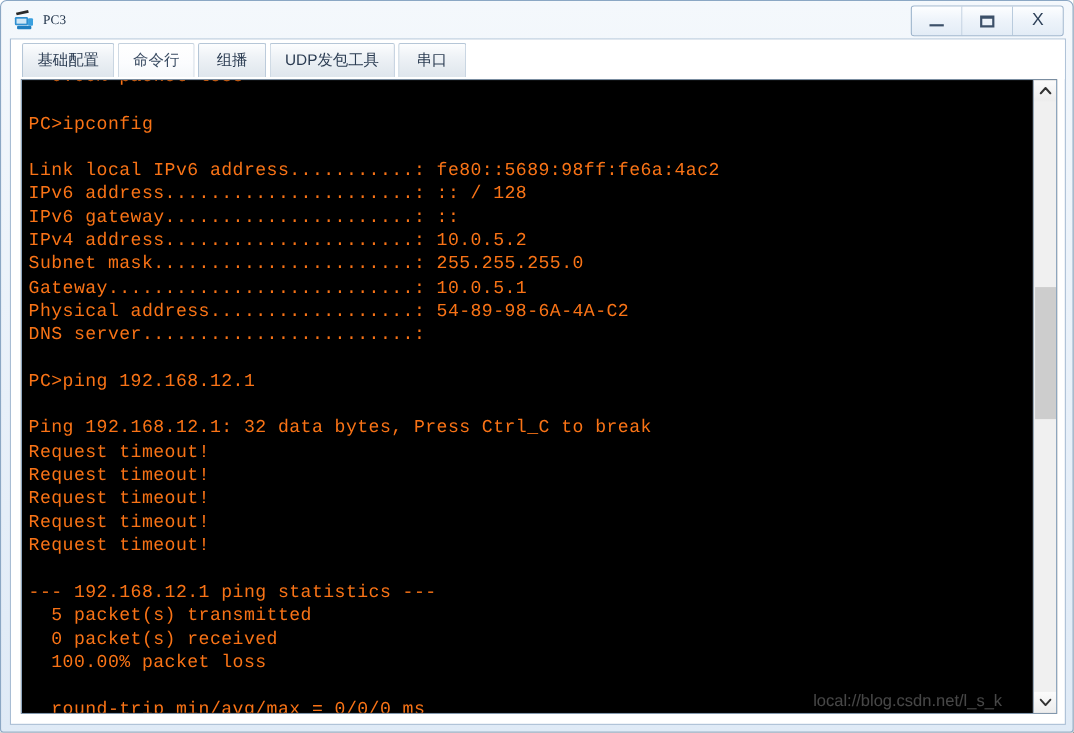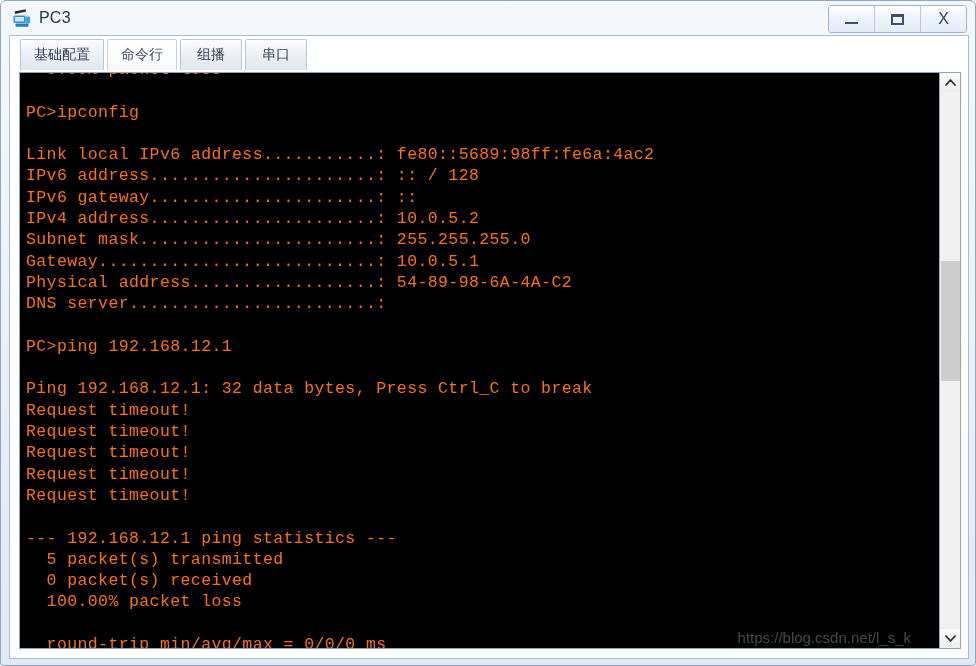--- a/index.html
+++ b/index.html
@@ -40,24 +40,24 @@
   .title-icon {
     margin-left: 10px;
     margin-right: 6px;
     width: 22px;
     height: 22px;
     position: relative;
     flex: 0 0 auto;
   }
 
   .title-text {
-    font-size: 16px;
+    font-size: 12px;
     color: #20334a;
     letter-spacing: 0.2px;
-    font-family: Liberation Sans, sans-serif;
+    font-family: Liberation Serif, serif;
     flex: 0 0 auto;
   }
 
   .win-buttons {
     position: absolute;
     right: 8px;
     top: 4px;
     display: flex;
     height: 26px;
     border: 1px solid #9db4cc;
@@ -262,28 +262,31 @@
       <div class="tab">
         <span>基础配置</span>
       </div>
       <div class="tab selected">
         <span>命令行</span>
       </div>
       <div class="tab">
         <span>组播</span>
       </div>
       <div class="tab">
+        <span>UDP发包工具</span>
+      </div>
+      <div class="tab">
         <span>串口</span>
       </div>
     </div>
 
     <div class="terminal-wrap">
       <div class="terminal">
         <div class="term-inner" id="term-inner"><div class="line">  0.00% packet loss</div><div class="line"></div><div class="line">PC&gt;ipconfig</div><div class="line"></div><div class="line">Link local IPv6 address...........: fe80::5689:98ff:fe6a:4ac2</div><div class="line">IPv6 address......................: :: / 128</div><div class="line">IPv6 gateway......................: ::</div><div class="line">IPv4 address......................: 10.0.5.2</div><div class="line">Subnet mask.......................: 255.255.255.0</div><div class="line">Gateway...........................: 10.0.5.1</div><div class="line">Physical address..................: 54-89-98-6A-4A-C2</div><div class="line">DNS server........................:</div><div class="line"></div><div class="line">PC&gt;ping 192.168.12.1</div><div class="line"></div><div class="line">Ping 192.168.12.1: 32 data bytes, Press Ctrl_C to break</div><div class="line">Request timeout!</div><div class="line">Request timeout!</div><div class="line">Request timeout!</div><div class="line">Request timeout!</div><div class="line">Request timeout!</div><div class="line"></div><div class="line">--- 192.168.12.1 ping statistics ---</div><div class="line">  5 packet(s) transmitted</div><div class="line">  0 packet(s) received</div><div class="line">  100.00% packet loss</div><div class="line"></div><div class="line">  round-trip min/avg/max = 0/0/0 ms</div></div>
-        <div class="watermark">https://blog.csdn.net/l_s_k</div>
+        <div class="watermark">local://blog.csdn.net/l_s_k</div>
       </div>
 
       <div class="scrollbar">
         <div class="sb-arrow up">
           <svg width="11" height="7" viewBox="0 0 11 7" aria-hidden="true">
             <path d="M1 6 L5.5 1 L10 6" stroke="#333" stroke-width="1.8" fill="none" stroke-linecap="round" stroke-linejoin="round"></path>
           </svg>
         </div>
         <div class="sb-thumb"></div>
         <div class="sb-arrow down">

